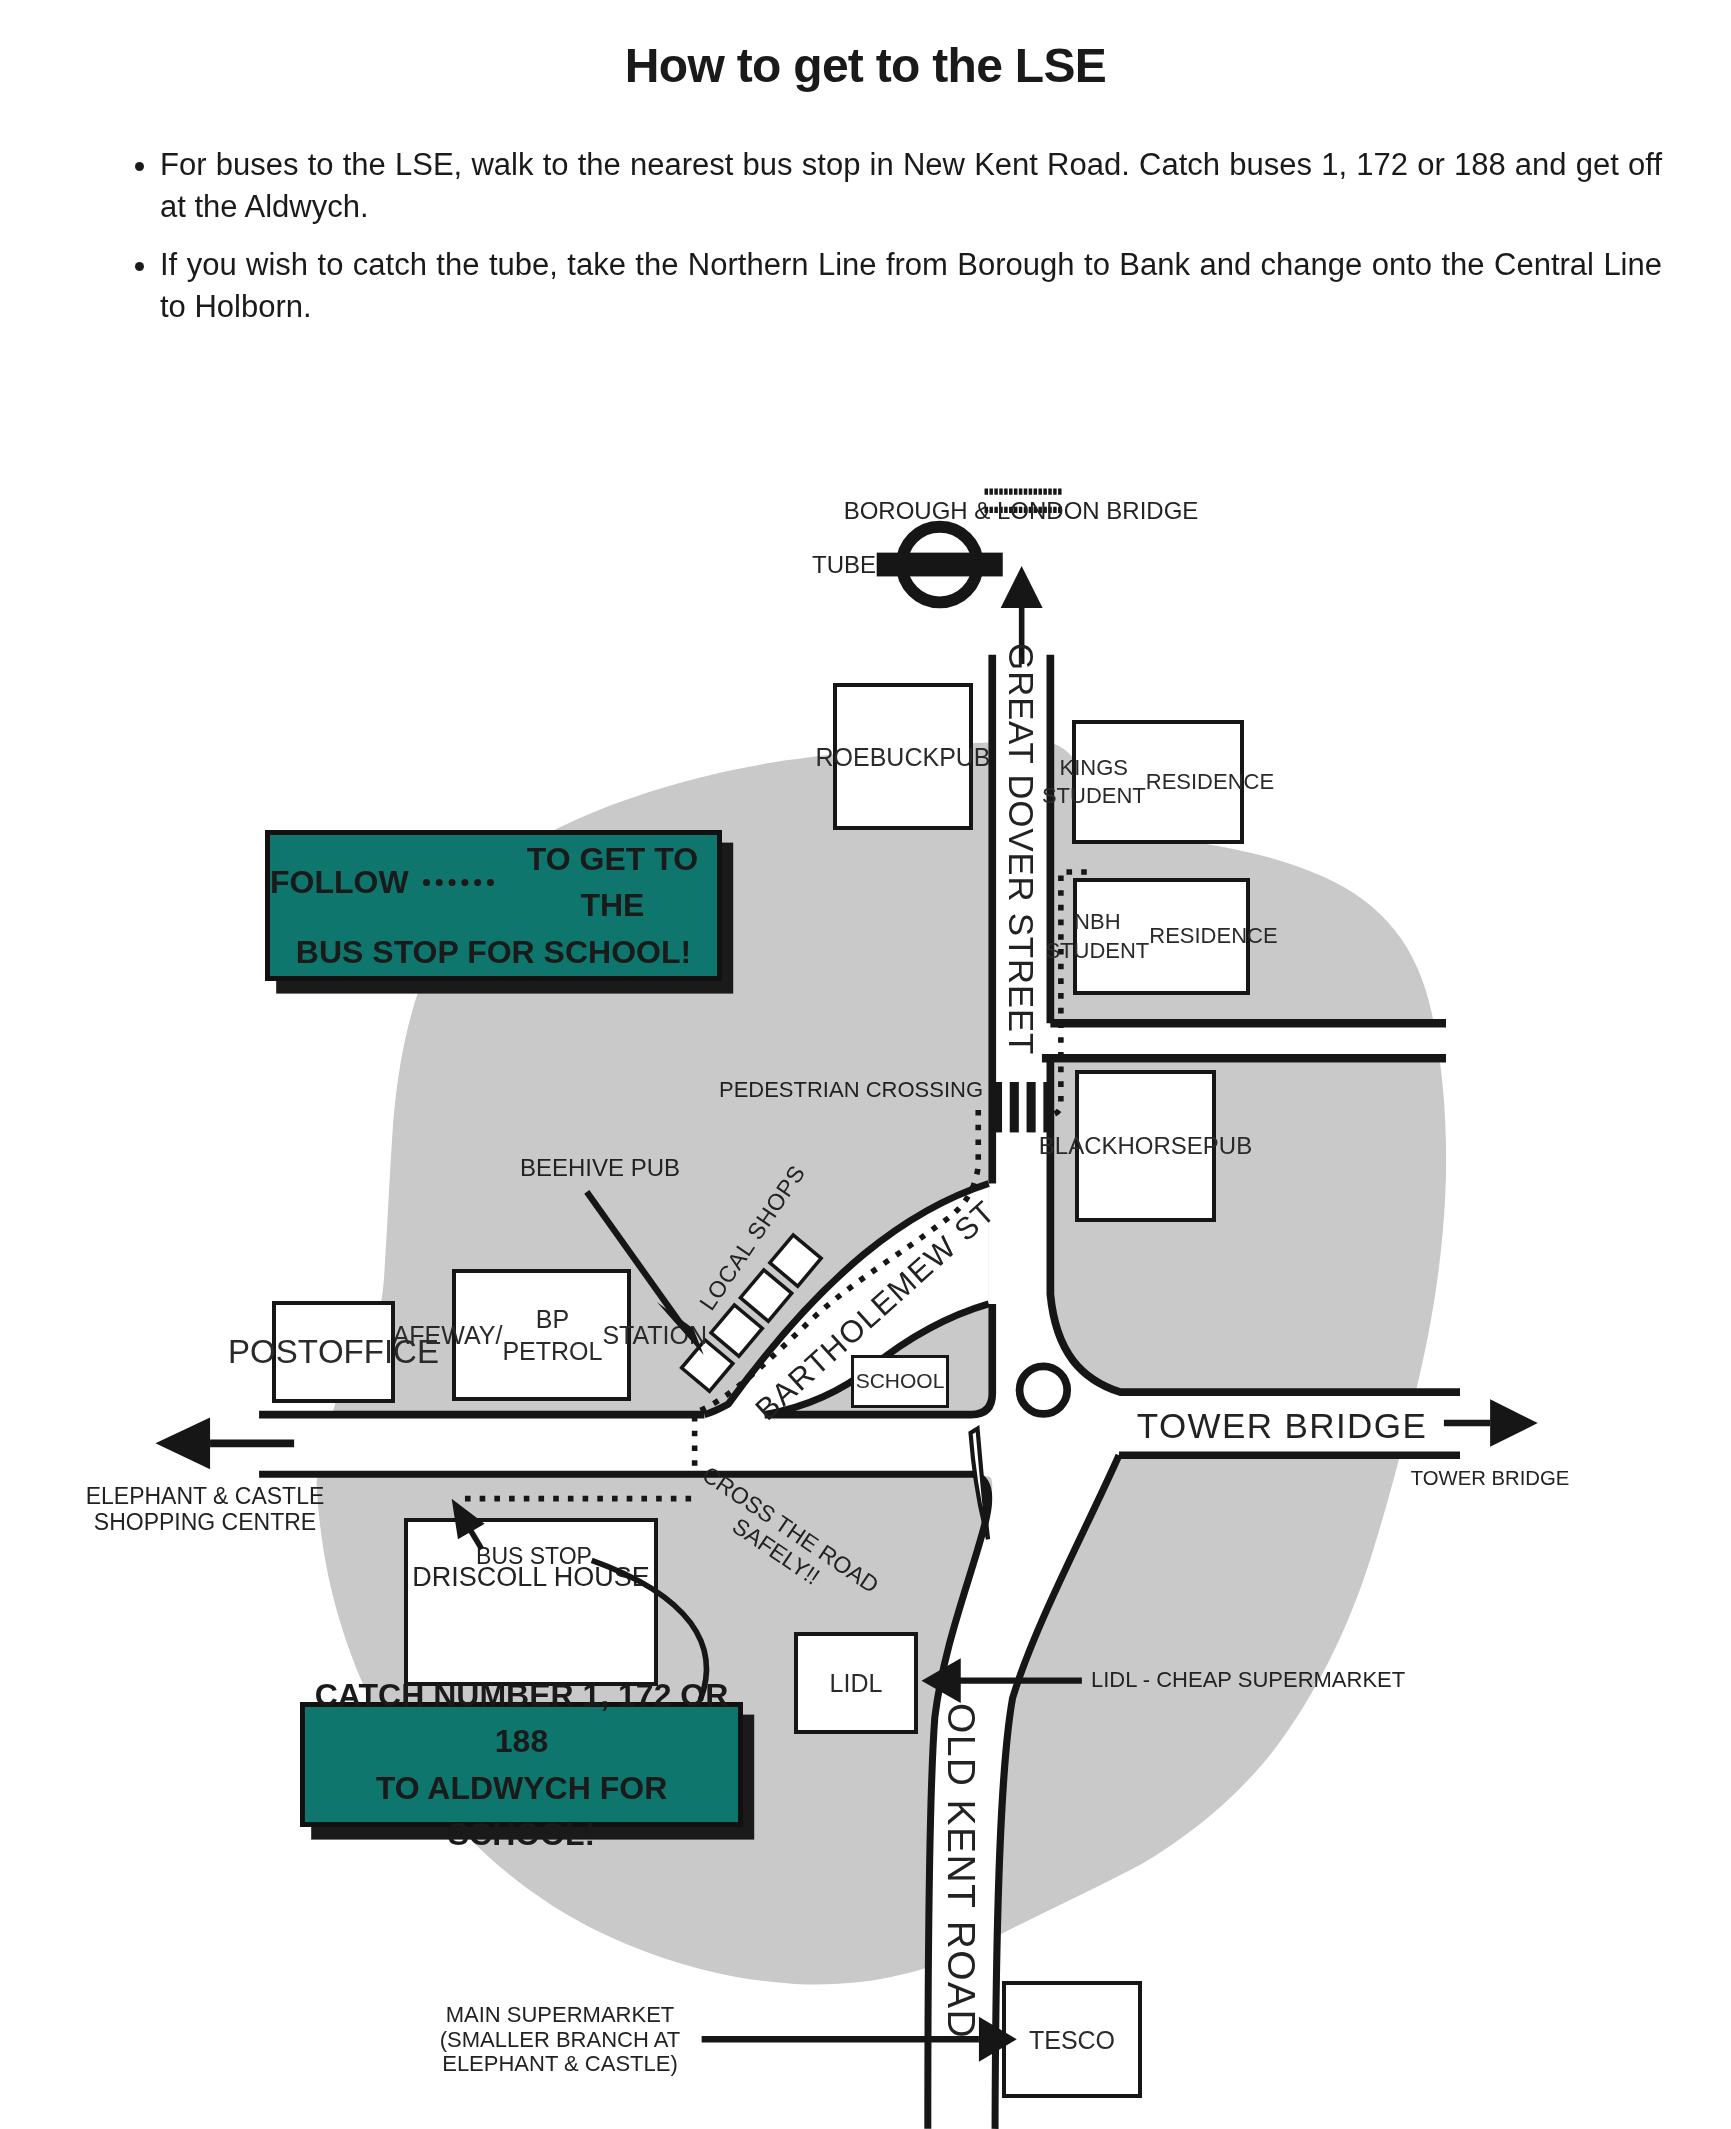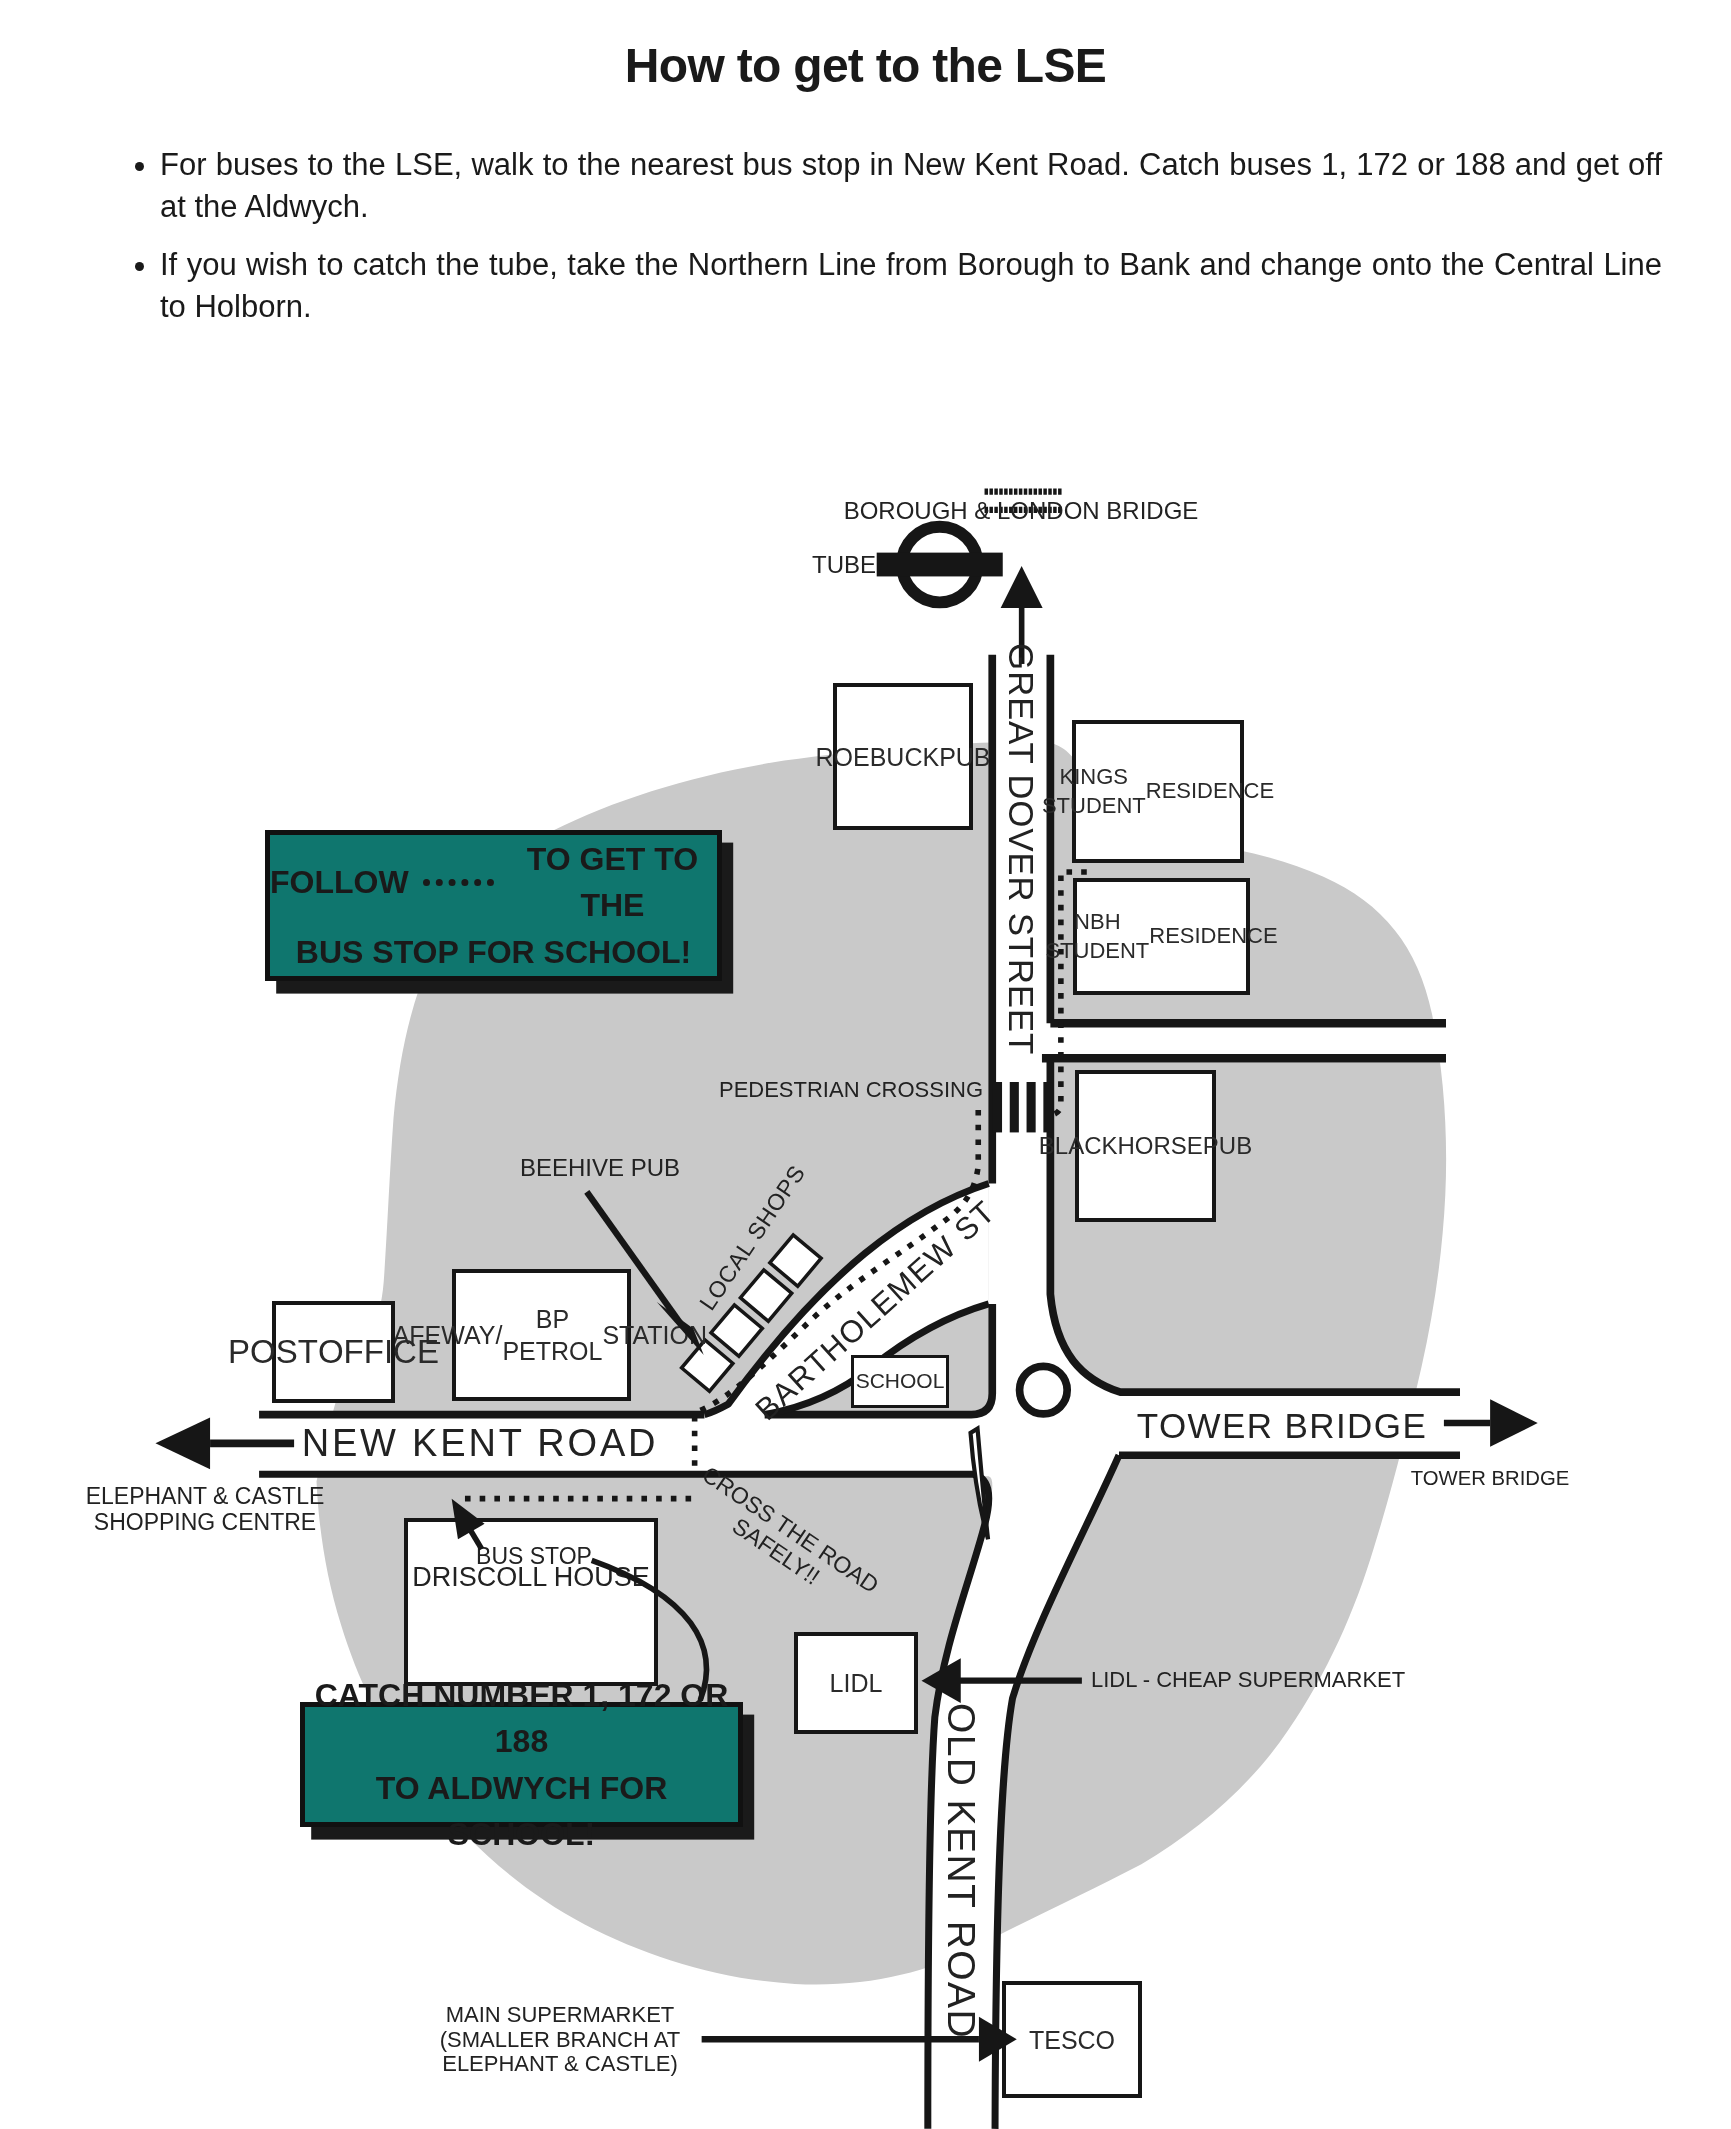--- a/index.html
+++ b/index.html
@@ -135,21 +135,21 @@
   <div class="lbl" style="left:1021px;top:469px;font-size:24px;margin-top:42px;">BOROUGH &amp; LONDON BRIDGE</div>
   <div class="lbl" style="left:844px;top:565px;font-size:24px;">TUBE</div>
 
   <div class="lbl" style="left:1021px;top:849px;font-size:35px;letter-spacing:0.7px;transform:translate(-50%,-50%) rotate(90deg);">GREAT DOVER STREET</div>
 
   <div class="bbox" style="left:833px;top:683px;width:140px;height:147px;font-size:25px;">
     <span>ROEBUCK</span>
     <span>PUB</span>
   </div>
 
-  <div class="bbox" style="left:1072px;top:720px;width:172px;height:143px;font-size:22px;">
+  <div class="bbox" style="left:1072px;top:720px;width:172px;height:124px;font-size:22px;">
     <span>KINGS STUDENT</span>
     <span>RESIDENCE</span>
   </div>
 
   <div class="bbox" style="left:1073px;top:878px;width:177px;height:117px;font-size:22px;">
     <span>NBH STUDENT</span>
     <span>RESIDENCE</span>
   </div>
 
   <div class="lbl" style="left:983px;top:1090px;font-size:22px;transform:translate(-100%,-50%);">PEDESTRIAN CROSSING</div>
@@ -174,21 +174,20 @@
     <span>SAFEWAY/</span>
     <span>BP PETROL</span>
     <span>STATION</span>
   </div>
 
   <div class="bbox" style="left:272px;top:1301px;width:123px;height:102px;font-size:33px;">
     <span>POST</span>
     <span>OFFICE</span>
   </div>
 
-  <div class="lbl" style="left:480px;top:1443px;font-size:38px;letter-spacing:2.8px;">NEW KENT ROAD</div>
 
   <div class="lbl" style="left:205px;top:1510px;font-size:23px;">
     <span style="display:block">ELEPHANT &amp; CASTLE</span>
     <span style="display:block">SHOPPING CENTRE</span>
   </div>
 
   <div class="lbl" style="left:783px;top:1541px;font-size:23px;transform:translate(-50%,-50%) rotate(34deg);">
     <span style="display:block">CROSS THE ROAD</span>
     <span style="display:block">SAFELY!!</span>
   </div>

